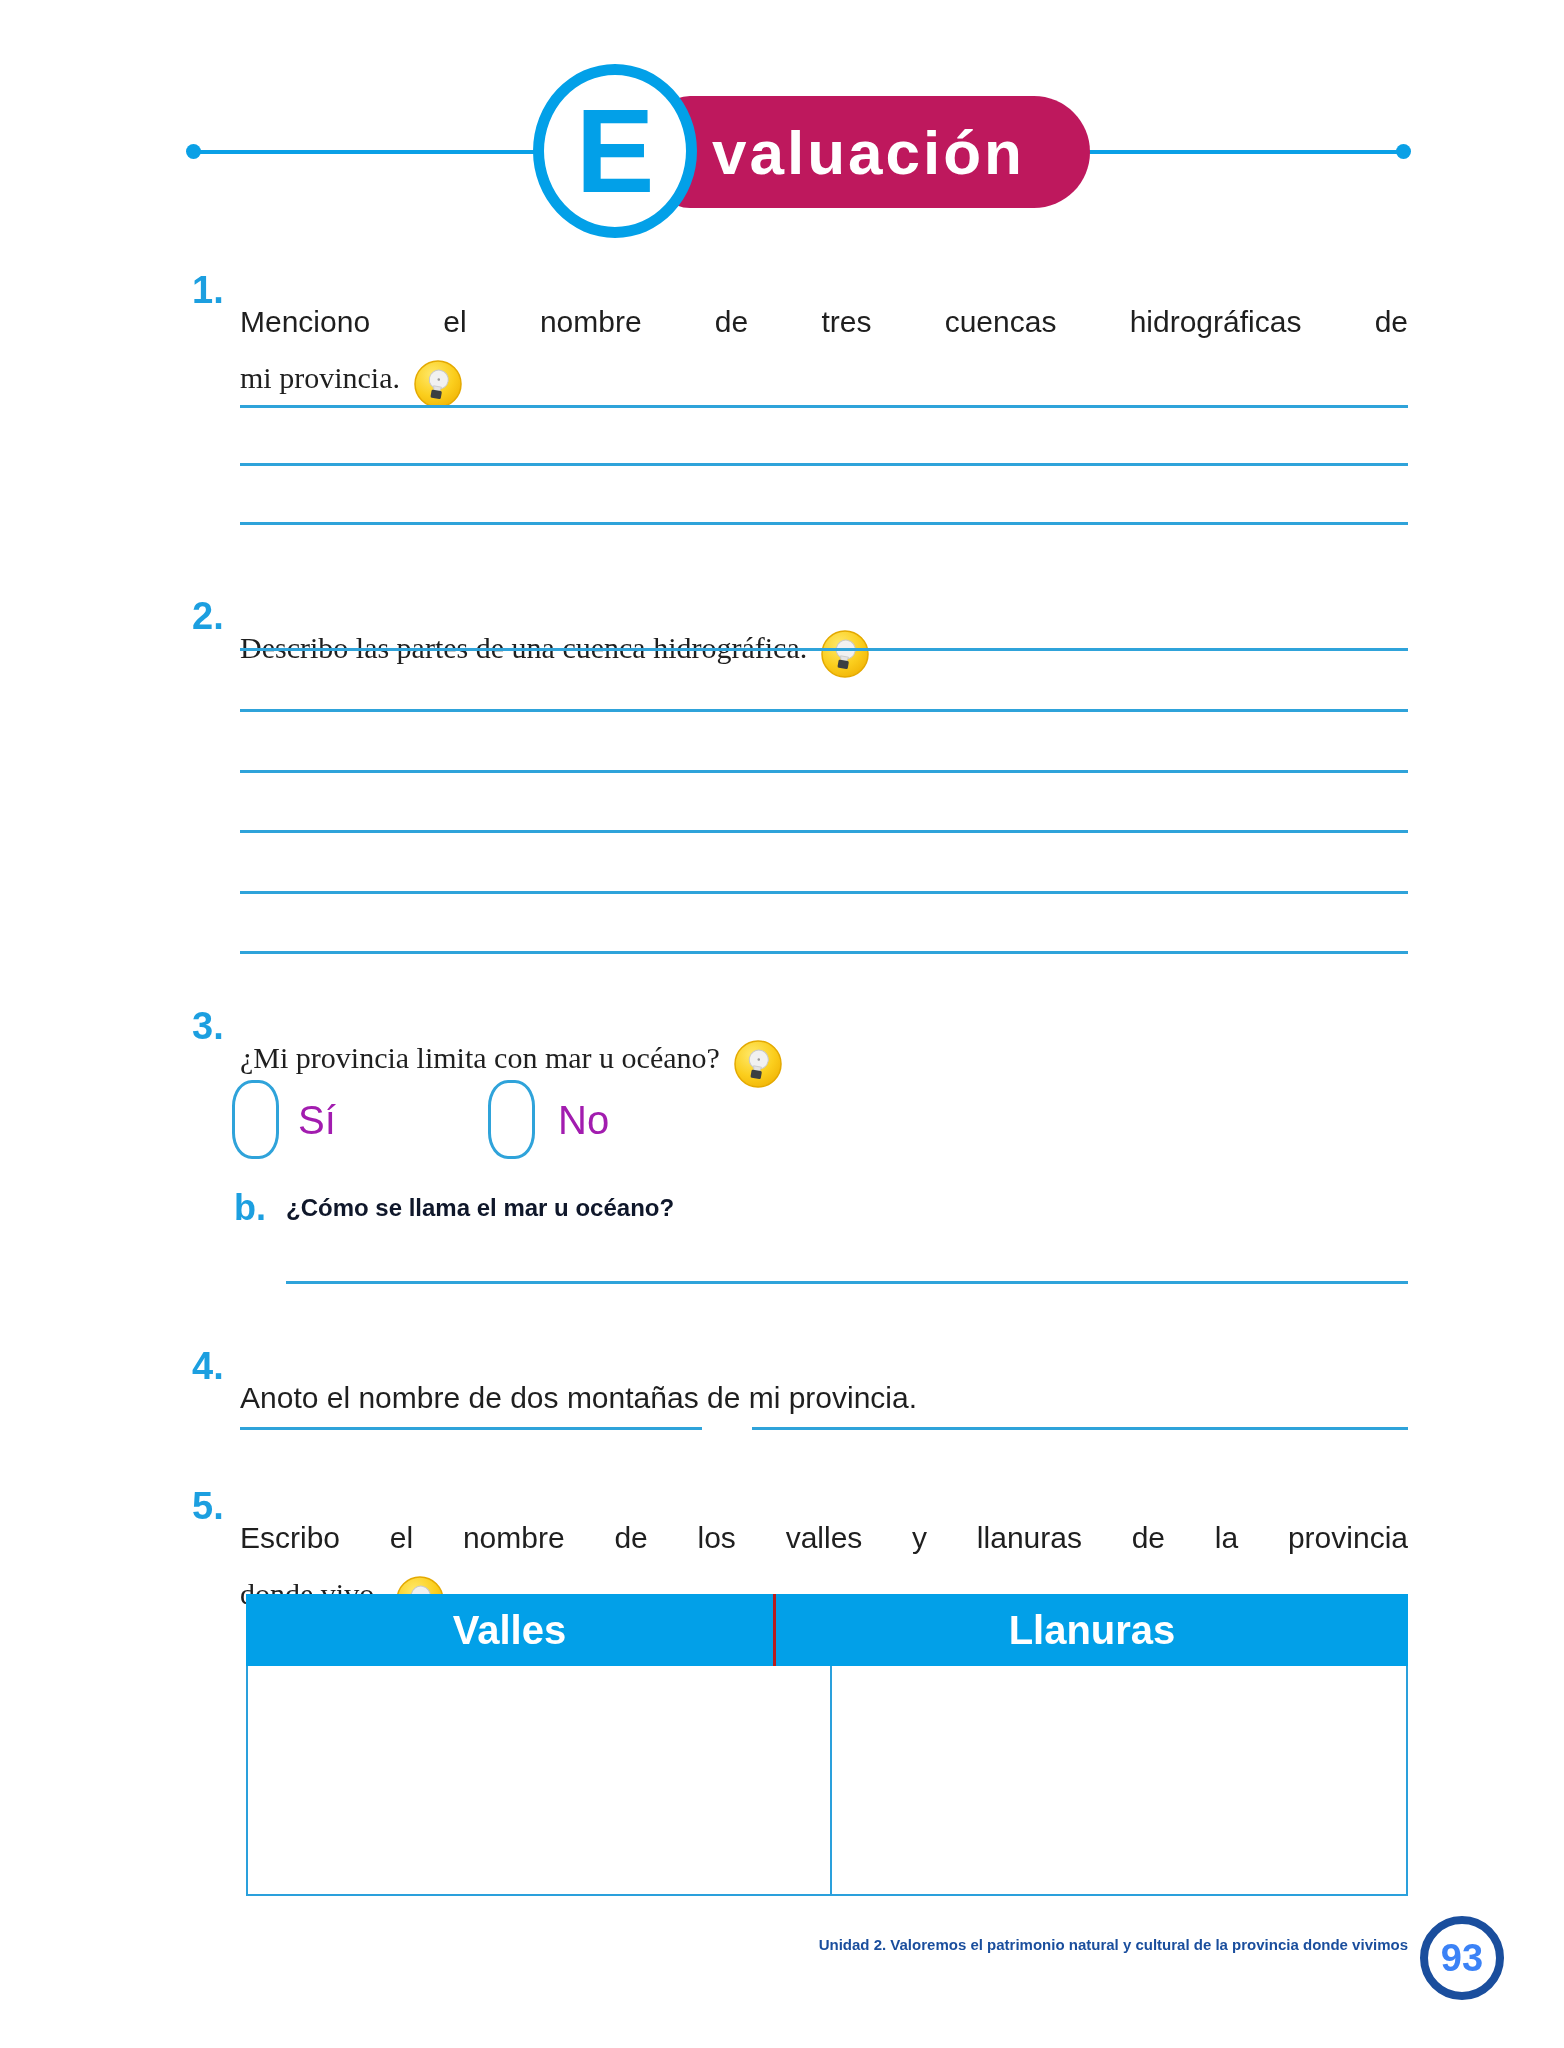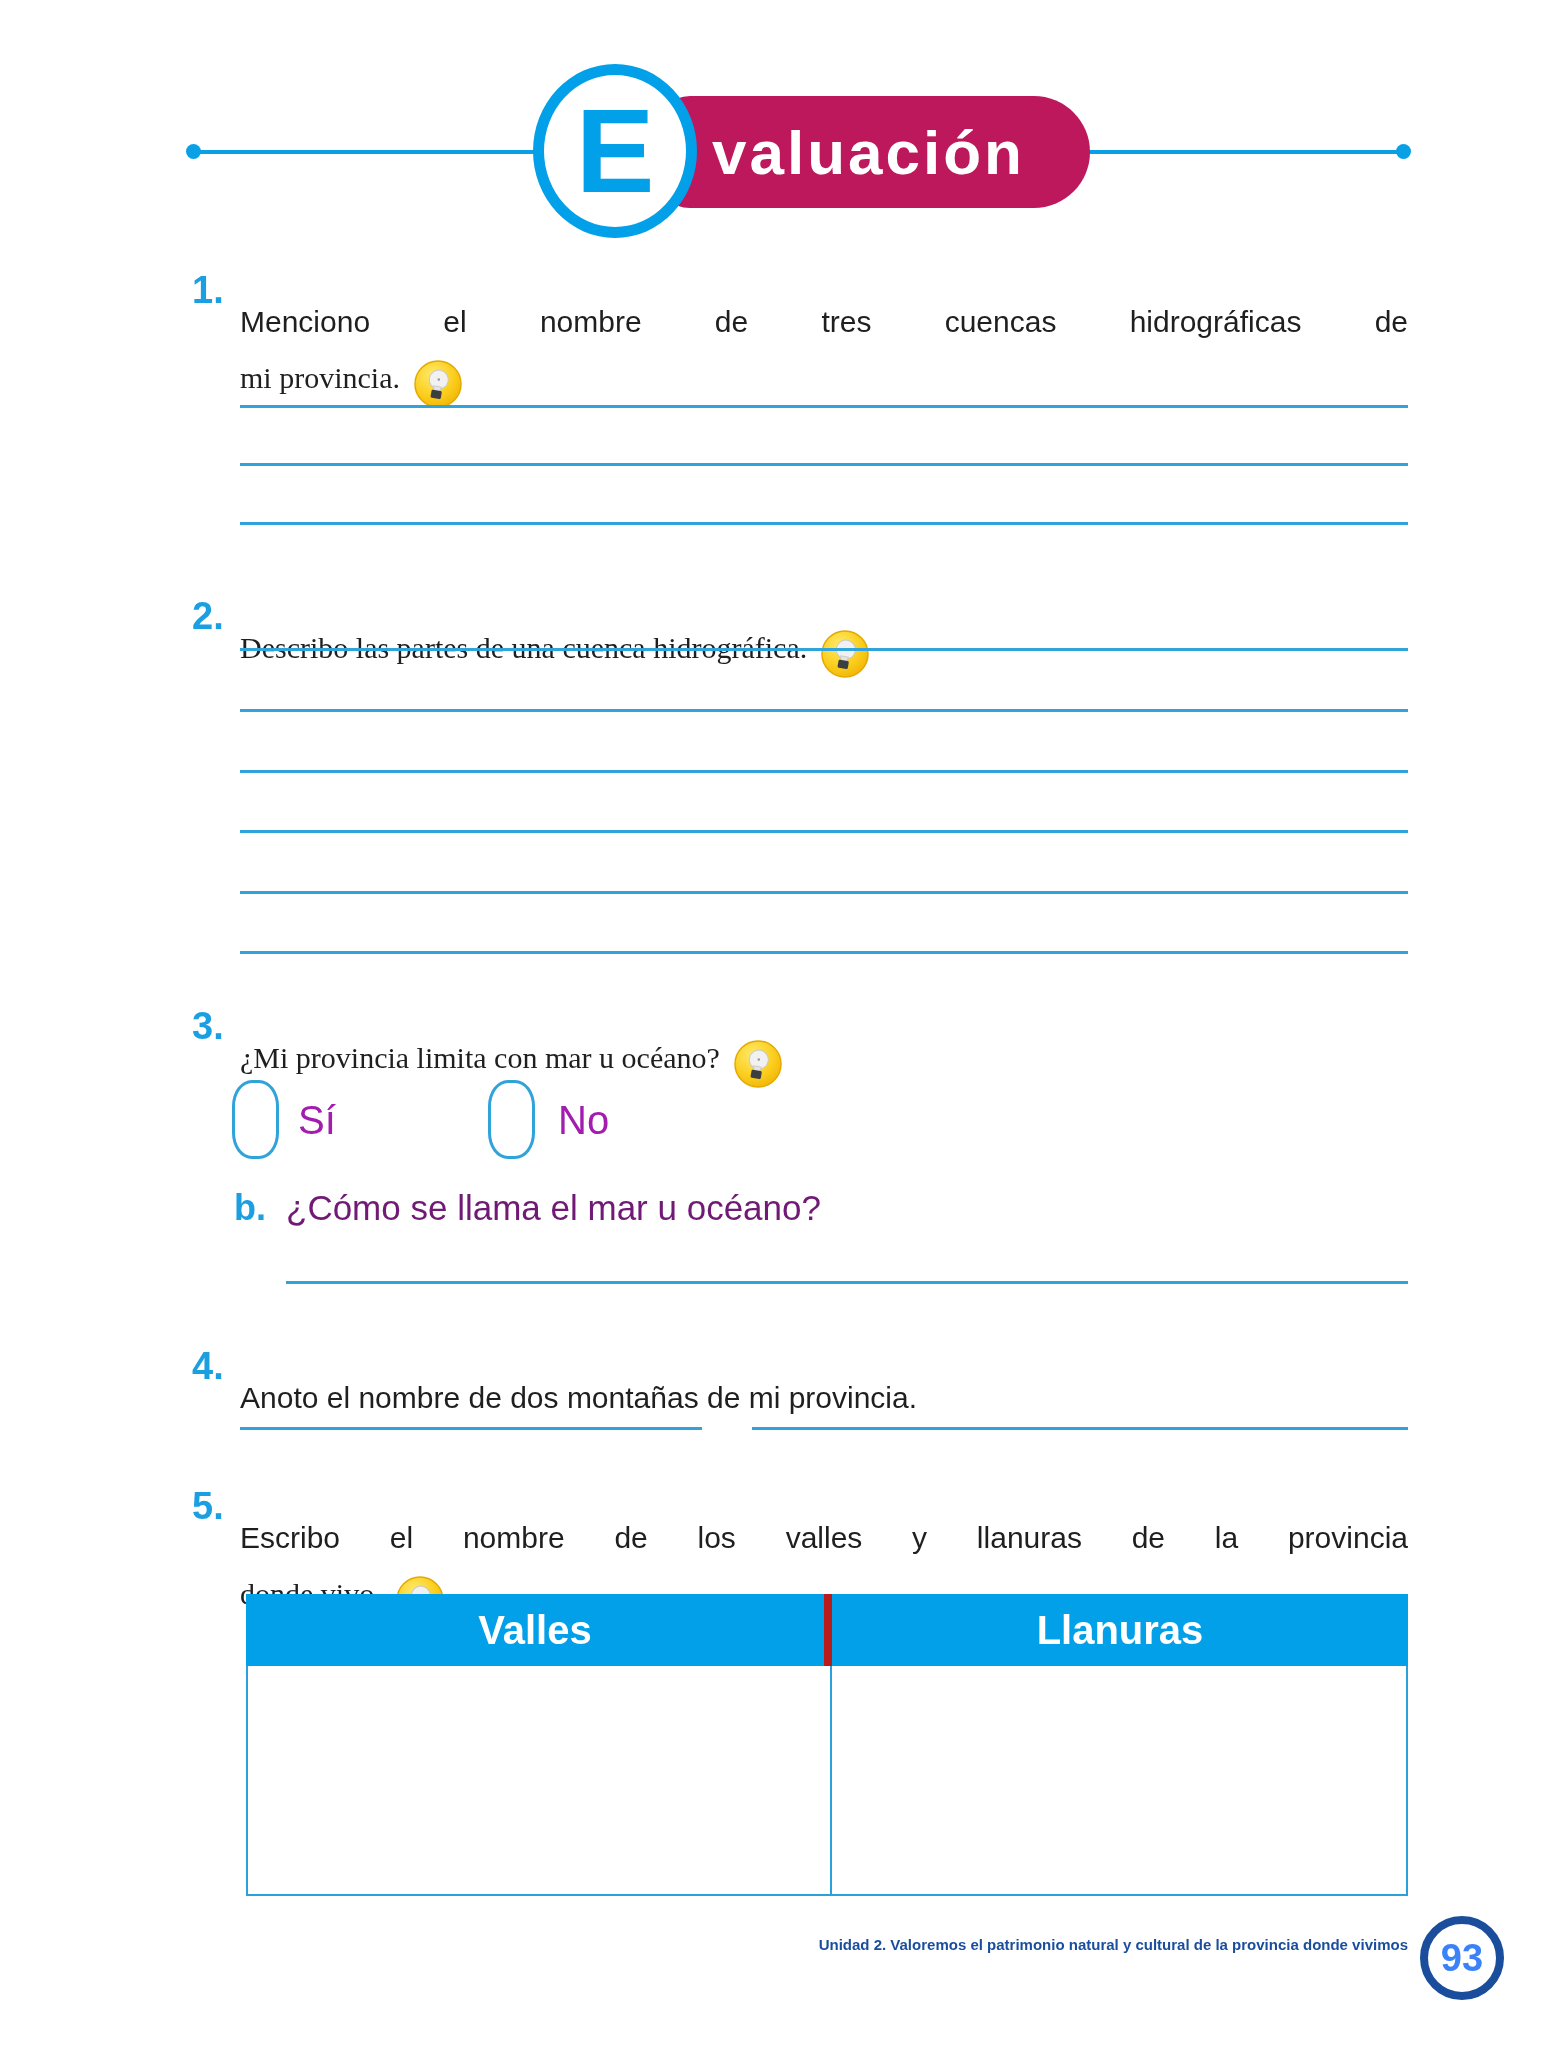--- a/index.html
+++ b/index.html
@@ -34,29 +34,29 @@
   .bulb { flex:0 0 48px; width:48px; height:48px; position:relative; top:2px; }
   .ans-line { position:absolute; border-top:3px solid #2fa3da; }
   
   .opt-box {
     position:absolute; width:47px; height:79px; border:3px solid #2fa3da;
     border-radius:20px / 26px; background:#ffffff; top:1080px;
   }
   .opt-label { position:absolute; top:1098px; font-size:40px; color:#a21caf; }
   .sub-b { position:absolute; left:234px; top:1182px; display:flex; }
   .sub-b .b-letter { width:52px; flex:0 0 52px; color:#1c9fe0; font-weight:bold; font-size:36px; line-height:52px; }
-  .sub-b .b-text { font-size:35px; line-height:52px; color:#701a75; }
+  .sub-b .b-text { font-size:24px; line-height:52px; color:#0f172a;font-weight:bold; }
   
   .vtable { position:absolute; left:246px; top:1594px; width:1162px; height:302px; }
   .vtable .thead { display:flex; height:72px; background:#02a0e8; }
   .vtable .th {
     display:flex; align-items:center; justify-content:center;
     color:#ffffff; font-weight:bold; font-size:40px;
   }
-  .vtable .th.c1 { width:586px; border-right:8px solid #b91c1c; }
+  .vtable .th.c1 { width:530px; border-right:3px solid #b91c1c; }
   .vtable .th.c2 { flex:1; }
   .vtable .tbody { display:flex; height:230px; border:2px solid #2aa0dc; border-top:none; }
   .vtable .td.c1 { width:584px; border-right:2px solid #2aa0dc; }
   .vtable .td.c2 { flex:1; }
   
   .footer-text {
     position:absolute; right:156px; top:1936px; white-space:nowrap;
     color:#1a4e9d; font-weight:bold; font-size:15px;
   }
   .page-badge {

